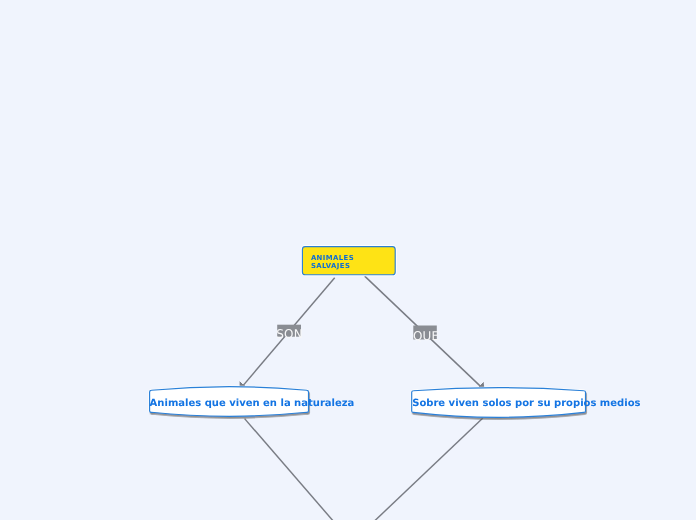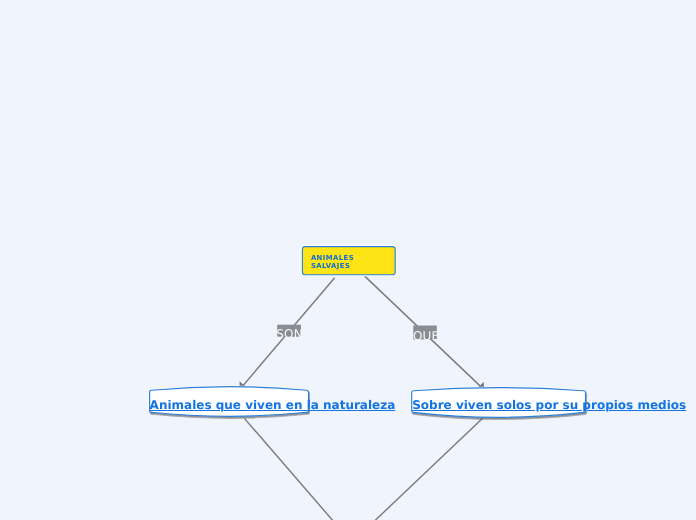--- a/index.html
+++ b/index.html
@@ -12,22 +12,22 @@
   .root-text,.leaf-text,.lbl-text{transform:translateZ(0);}
   svg#art{position:absolute;left:0;top:0;width:696px;height:520px;}
 
   
   .root-text{position:absolute;left:310.9px;top:254.0px;width:82px;
      color:#0f6ed4;font-weight:bold;font-size:6.9px;letter-spacing:.4px;
      line-height:8.15px;white-space:nowrap;}
   .root-text>div{height:8.15px;}
 
   
-  .leaf-text{position:absolute;color:#1374e3;font-weight:bold;font-size:12px;
-     white-space:nowrap;text-align:center;text-decoration:underline;}
+  .leaf-text{position:absolute;color:#1374e3;font-weight:bold;font-size:10px;
+     white-space:nowrap;text-align:center;}
   .leaf-left{left:149.6px;top:397.5px;width:159.4px;}
   .leaf-right{left:412.2px;top:398.2px;width:185px;text-align:center;}
 
   
   .lbl-text{position:absolute;color:#f7f7f8;font-size:12px;white-space:nowrap;
      text-align:left;letter-spacing:.15px;}
   .lbl-son{left:276.3px;top:327.3px;width:23.8px;}
   .lbl-que{left:412.9px;top:328.9px;width:36px;}
 </style>
 </head>

